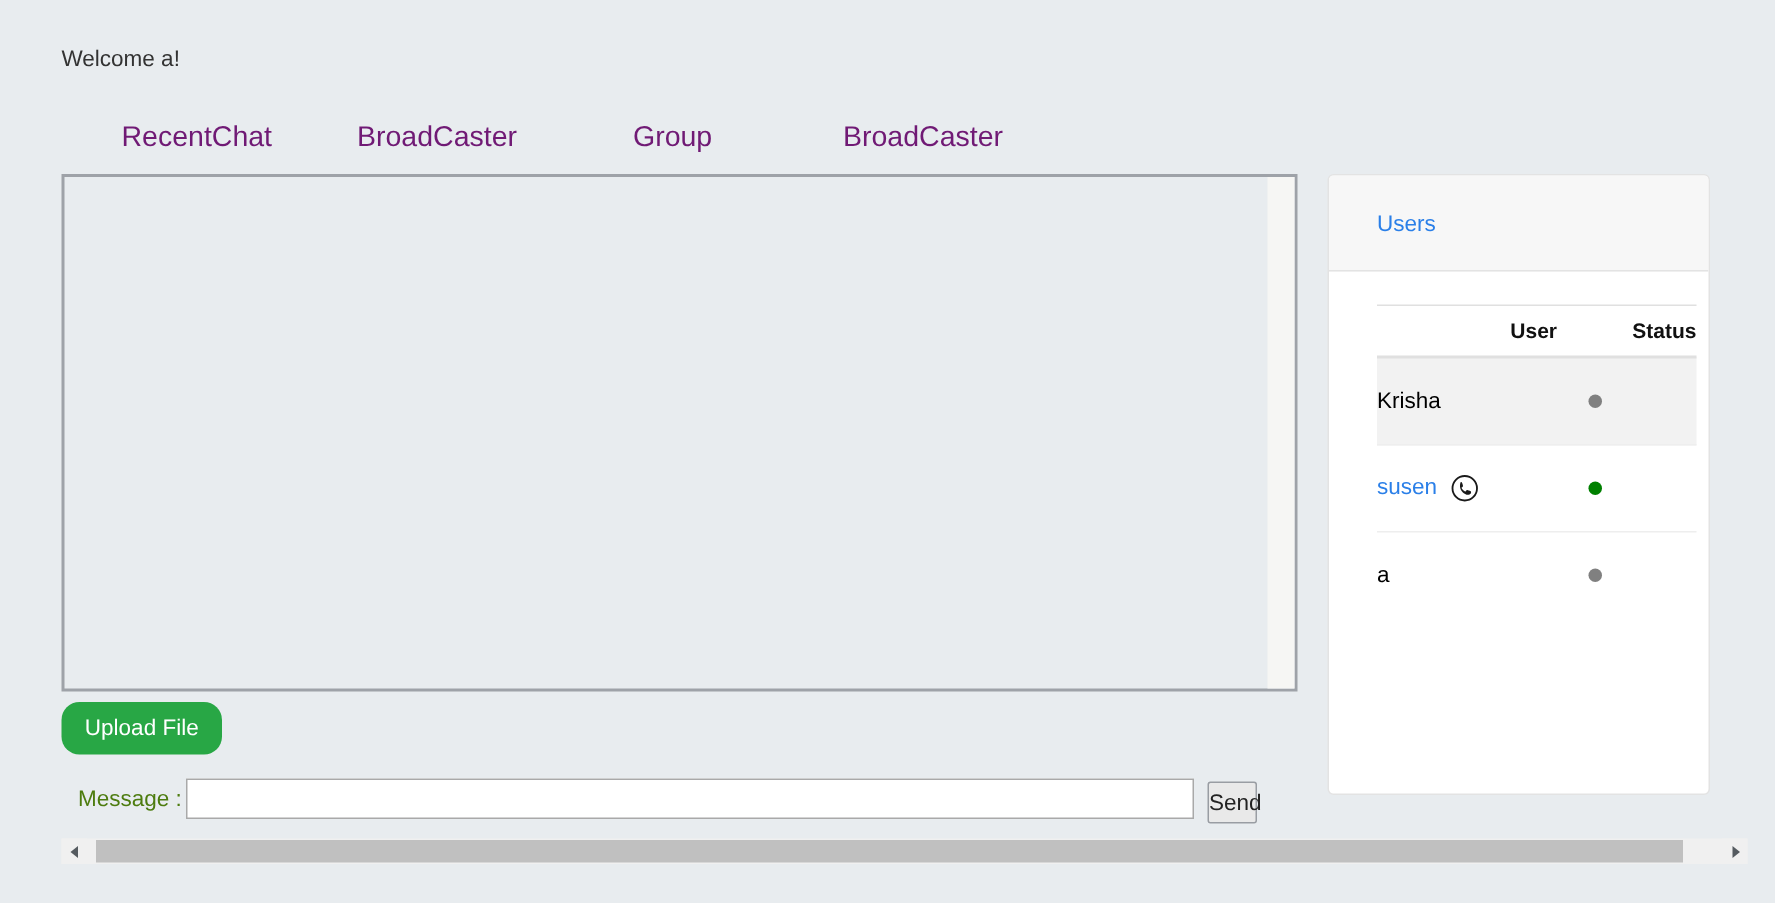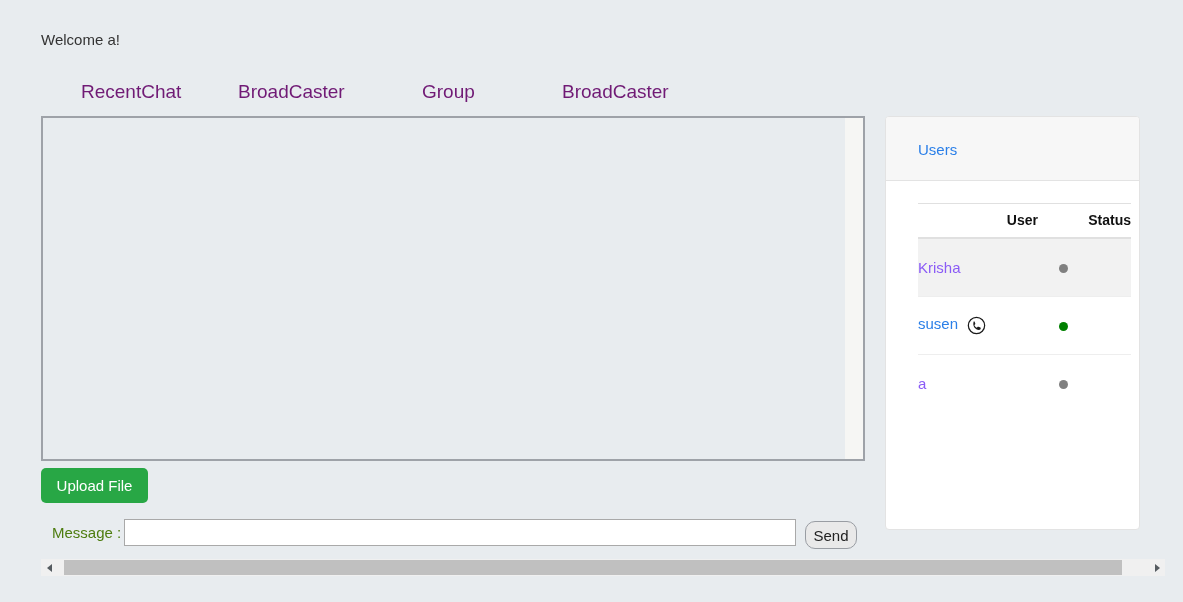--- a/index.html
+++ b/index.html
@@ -81,21 +81,21 @@
   
   .upload-btn {
     position: absolute;
     left: 41px;
     top: 468px;
     width: 107px;
     height: 35px;
     background: #28a745;
     color: #ffffff;
     border: none;
-    border-radius: 5px;
+    border-radius: 12px;
     font-family: "Liberation Sans", sans-serif;
     font-size: 15px;
     line-height: 35px;
     text-align: center;
     cursor: pointer;
     padding: 0;
   }
 
   
   .msg-label {
@@ -119,26 +119,26 @@
     font-family: "Liberation Sans", sans-serif;
     font-size: 14px;
     color: #333333;
     padding: 2px 4px;
     outline: none;
   }
   .send-btn {
     position: absolute;
     left: 805px;
     top: 521px;
-    width: 52px;
+    width: 33px;
     height: 28px;
     box-sizing: border-box;
     background: #e9e9e9;
     border: 1px solid #999da3;
-    border-radius: 10px;
+    border-radius: 2px;
     font-family: "Liberation Sans", sans-serif;
     font-size: 15px;
     color: #222222;
     cursor: pointer;
     padding: 0;
   }
 
   
   .users-card {
     position: absolute;
@@ -204,21 +204,21 @@
   .users-table tbody tr:last-child td {
     border-bottom: none;
   }
   .user-name-link {
     color: #2a7fe8;
     text-decoration: none;
     cursor: pointer;
     margin-top: 41px;
   }
   .user-name-plain {
-    color: #8b5cf6;
+    color: #000000;
     text-align: center;
   }
   .call-icon {
     display: inline-block;
     vertical-align: middle;
     margin-left: 5px;
     line-height: 0;
     cursor: pointer;
   }
   .status-dot {

